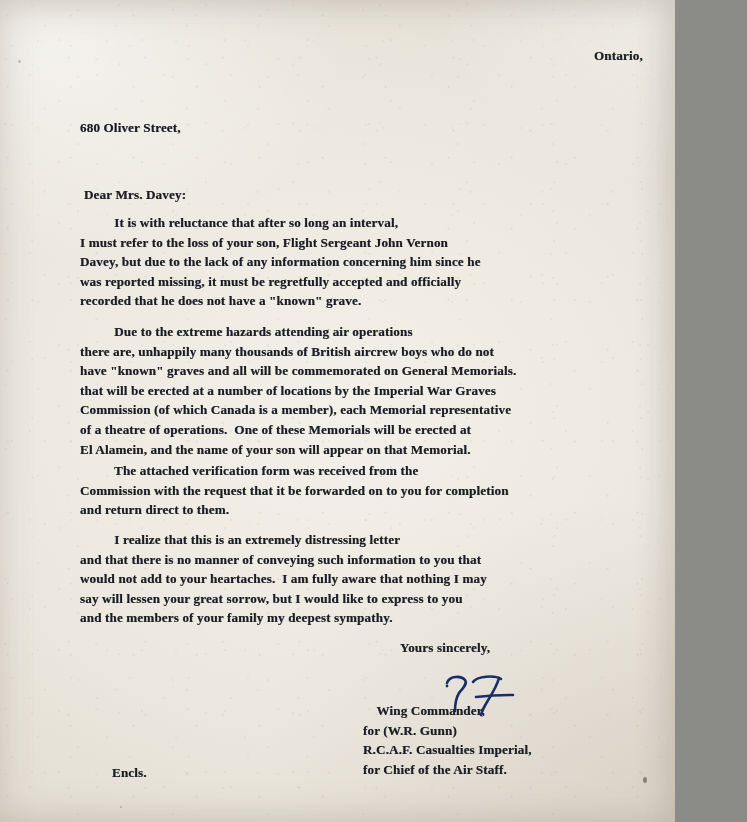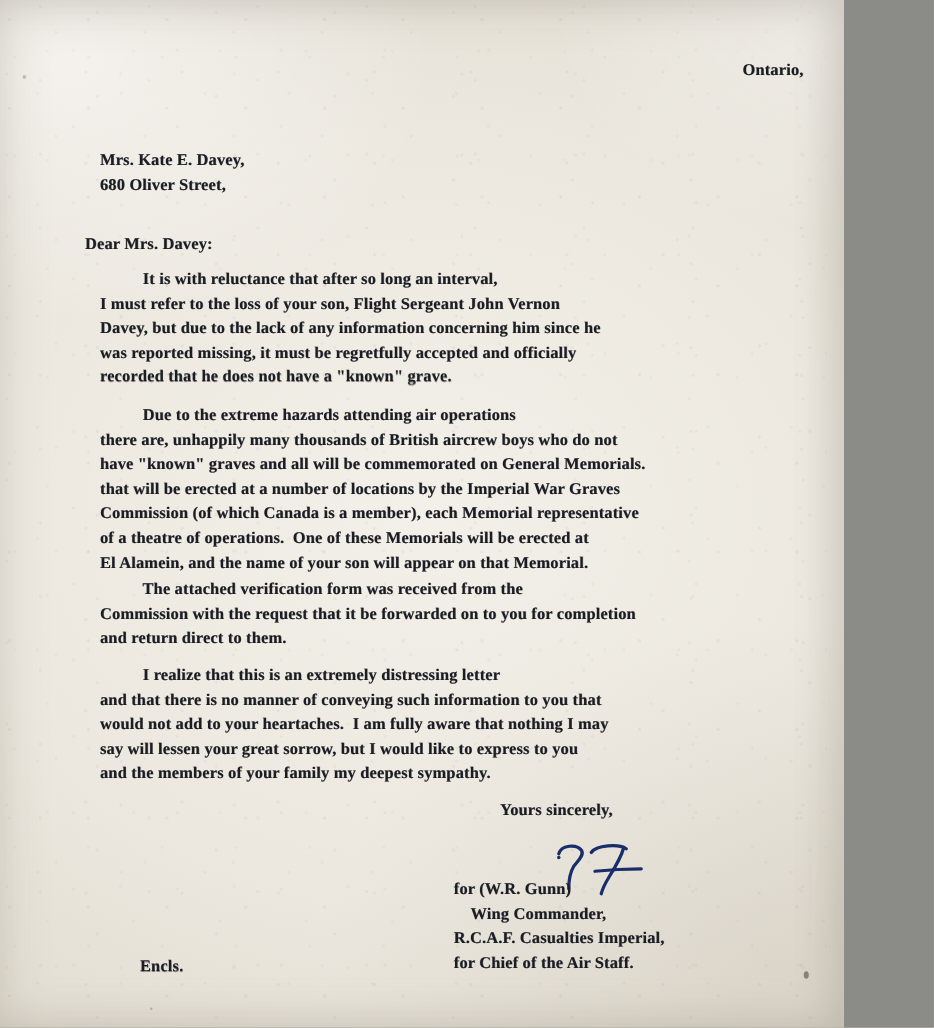--- a/index.html
+++ b/index.html
@@ -55,21 +55,21 @@
     font-weight: 700;
     color: #1b1d24;
     text-shadow: 0.35px 0.25px 0 rgba(40,42,50,0.42),
                  -0.3px 0.2px 0 rgba(60,62,70,0.22);
   }
   .block { position: absolute; }
   .block .typed { position: static; display: block; }
 
   #date-block     { top: 46px;  left: 594px; }
   #address-block  { top: 118px; left: 80px; }
-  #salutation     { top: 185px; left: 68px; }
+  #salutation     { top: 185px; left: 84px; }
   #para-1         { top: 213px; left: 80px; }
   #para-2         { top: 322px; left: 80px; }
   #para-3         { top: 461px; left: 80px; }
   #para-4         { top: 530px; left: 80px; }
   #closing        { top: 638px; left: 400px; }
   #signature-block{ top: 701px; left: 363px; }
   #enclosures     { top: 763px; left: 80px; margin-left: 32px; }
 
   .sig-ink {
     position: absolute;
@@ -108,21 +108,20 @@
   <div class="speck" style="top:785px;left:699px;width:2px;height:2px;opacity:.5;"></div>
   <div class="speck" style="top:60px;left:18px;width:3px;height:3px;opacity:.35;"></div>
   <div class="speck" style="top:258px;left:736px;width:2px;height:3px;opacity:.4;"></div>
   <div class="speck" style="top:806px;left:120px;width:2px;height:2px;opacity:.4;"></div>
 
   <div class="block" id="date-block">
     <span class="typed">Ontario,</span>
   </div>
 
   <div class="block" id="address-block">
-    <span class="typed">Mrs. Kate E. Davey,</span>
     <span class="typed">680 Oliver Street,</span>
   </div>
 
   <div class="block" id="salutation">
     <span class="typed">Dear Mrs. Davey:</span>
   </div>
 
   <div class="block" id="para-1">
     <span class="typed">          It is with reluctance that after so long an interval,
 I must refer to the loss of your son, Flight Sergeant John Vernon
@@ -165,22 +164,22 @@
         <path d="M4 11 C6 4, 18 3, 22 8 C25 12, 19 17, 16 21 C13 26, 12 32, 12 39"></path>
         <path d="M30 10 C34 4, 52 3, 58 7"></path>
         <path d="M56 6 C54 14, 49 22, 44 30 C41 35, 39 39, 38 43"></path>
         <path d="M33 25 C42 24, 56 23, 70 23"></path>
       </g>
       <circle cx="4" cy="14" r="1.4" fill="#1a2d6b"></circle>
     </svg>
   </div>
 
   <div class="block" id="signature-block">
+    <span class="typed">    Wing Commander,</span>
     <span class="typed">for (W.R. Gunn)</span>
-    <span class="typed">    Wing Commander,</span>
     <span class="typed">R.C.A.F. Casualties Imperial,</span>
     <span class="typed">for Chief of the Air Staff.</span>
   </div>
 
   <div class="block" id="enclosures">
     <span class="typed">Encls.</span>
   </div>
 
   <div class="edge-shade"></div>
 </div>

